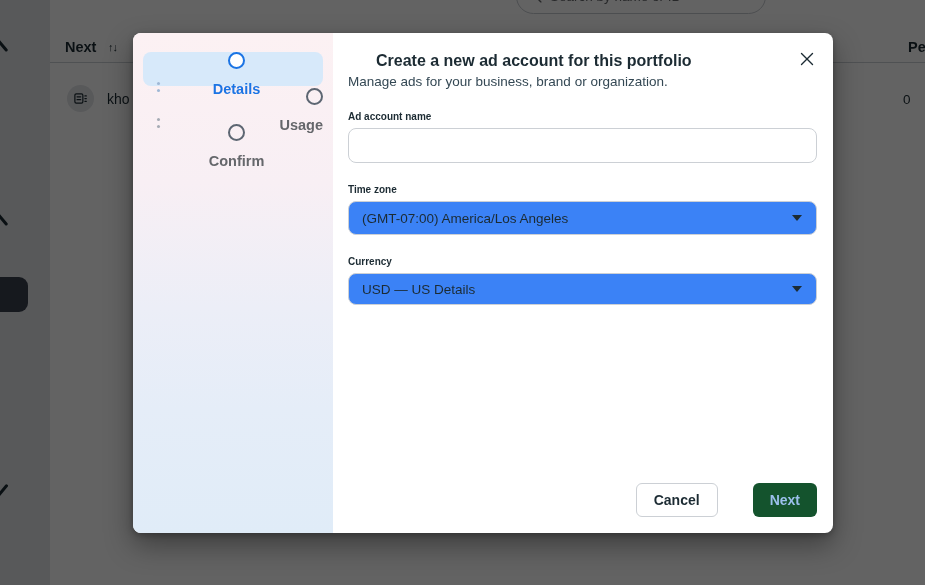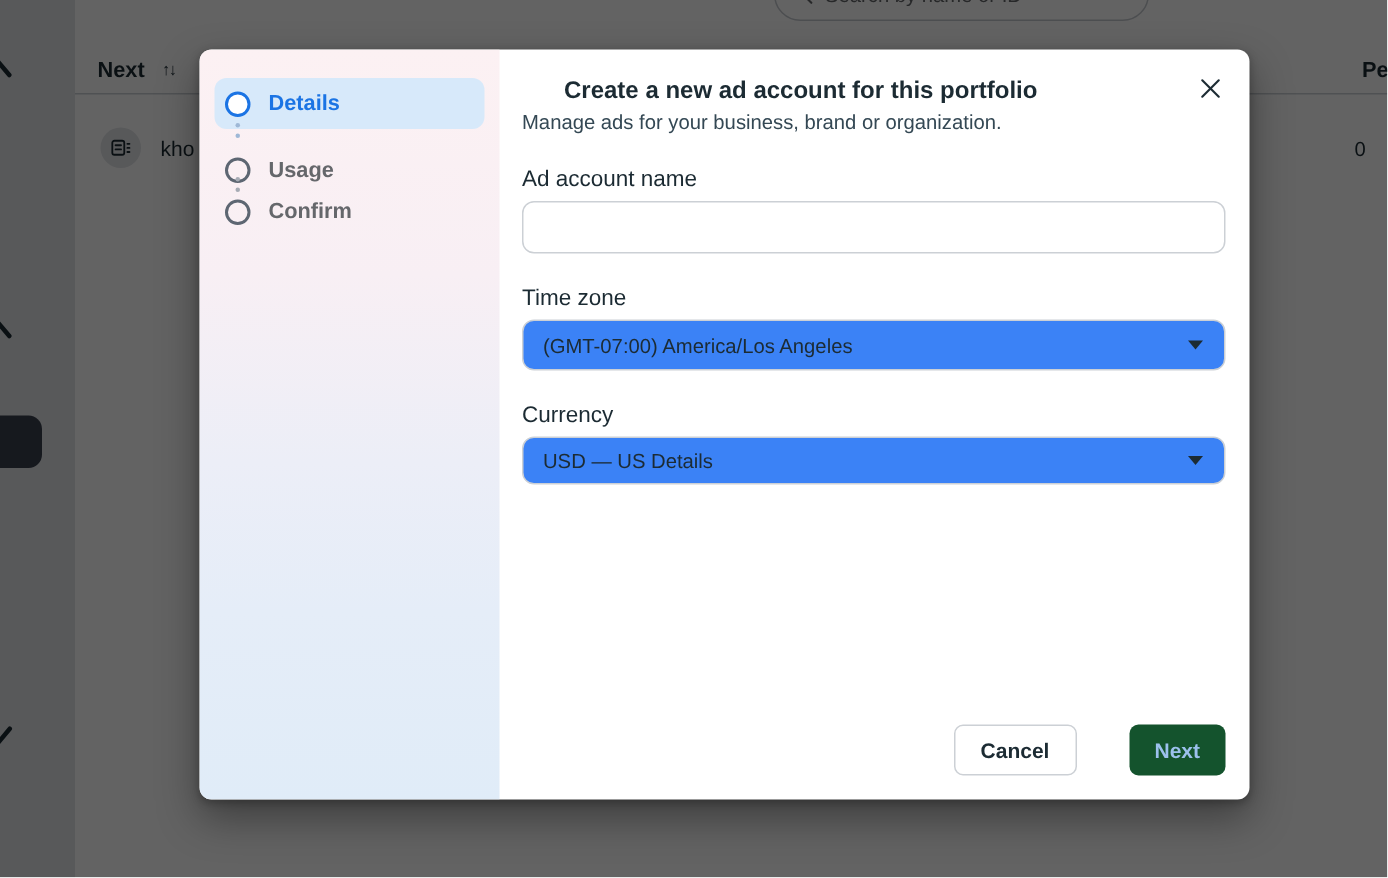--- a/index.html
+++ b/index.html
@@ -36,39 +36,39 @@
   .backdrop { position:absolute; inset:0; background:rgba(0,0,0,0.61); z-index:10; }
 
   
   .modal { position:absolute; left:133px; top:33px; width:700px; height:500px; z-index:20;
     background:#fff; border-radius:8px; display:flex; overflow:hidden;
     box-shadow:0 12px 28px rgba(0,0,0,.38), 0 2px 6px rgba(0,0,0,.25); }
 
   .steps { position:relative; width:200px; flex:none;
     background:linear-gradient(180deg,#fcf1f3 0%,#f8eff4 30%,#eceef7 55%,#e5edf8 75%,#e0ecf8 100%); }
   .step { position:absolute; left:10px; width:180px; height:34px; border-radius:8px;
-    display:flex; align-items:center; gap:12px; padding-left:7px; cursor:default; }
+    display:flex; align-items:center; gap:12px; padding-left:7px; cursor:default;flex-direction:column; }
   .step .ring { width:17px; height:17px; border-radius:50%; border:2.5px solid #5d6672; background:transparent; flex:none; }
   .step .lbl { font-size:14.5px; font-weight:700; color:#65676b; }
   .step.active { background:#d7e9fa; }
   .step.active .ring { border-color:#1b74e4; background:#fff; }
   .step.active .lbl { color:#1b74e4; }
   .step.s1 { top:19px; } .step.s2 { top:55px;align-items:flex-end; } .step.s3 { top:91px; }
   .conn-dot { position:absolute; left:24px; width:3px; height:3px; border-radius:50%; }
   .cd1 { background:#9fb8d6; } .cd2 { background:#a6abb4; }
 
   .content { position:relative; flex:1; padding:18px 16px 16px 15px; }
   .dlg-title { font-size:16px; font-weight:700; color:#1c2b33; line-height:20px;margin-left:28px; }
   .dlg-sub { margin-top:2px; font-size:13.5px; color:#344854; line-height:17px; }
   .close-btn { position:absolute; top:14px; right:14px; width:24px; height:24px;
     display:flex; align-items:center; justify-content:center; cursor:pointer; border:none; background:transparent; }
 
   .fgroup { margin-top:21px; }
   .fgroup:first-of-type { margin-top:23px; }
-  .flabel { font-size:15px; font-weight:400; color:#1c2b33; margin-bottom:6px; }
+  .flabel { font-size:10px; font-weight:700; color:#1c2b33; margin-bottom:6px; }
   .ftext { width:100%; height:35px; border:1px solid #ccd0d5; border-radius:8px;
     padding:0 12px; font-size:13.5px; color:#1c2b33; font-family:"Liberation Sans",sans-serif; outline:none; }
   .fselect { position:relative; width:100%; height:34px; border:1px solid #ccd0d5; border-radius:8px;
     display:flex; align-items:center; padding:0 34px 0 13px; font-size:13.5px; color:#1c2b33; cursor:pointer; background:#3b82f6; }
   .fselect.small { height:32px; }
   .caret { position:absolute; right:14px; top:50%; margin-top:-3px; width:0; height:0;
     border-left:5.5px solid transparent; border-right:5.5px solid transparent; border-top:6.5px solid #1c2b33; }
 
   .footer { position:absolute; right:16px; bottom:16px; display:flex; gap:9px; }
   .btn { height:34px; padding:0 17px; border-radius:6px; font-size:14px; font-weight:700;

